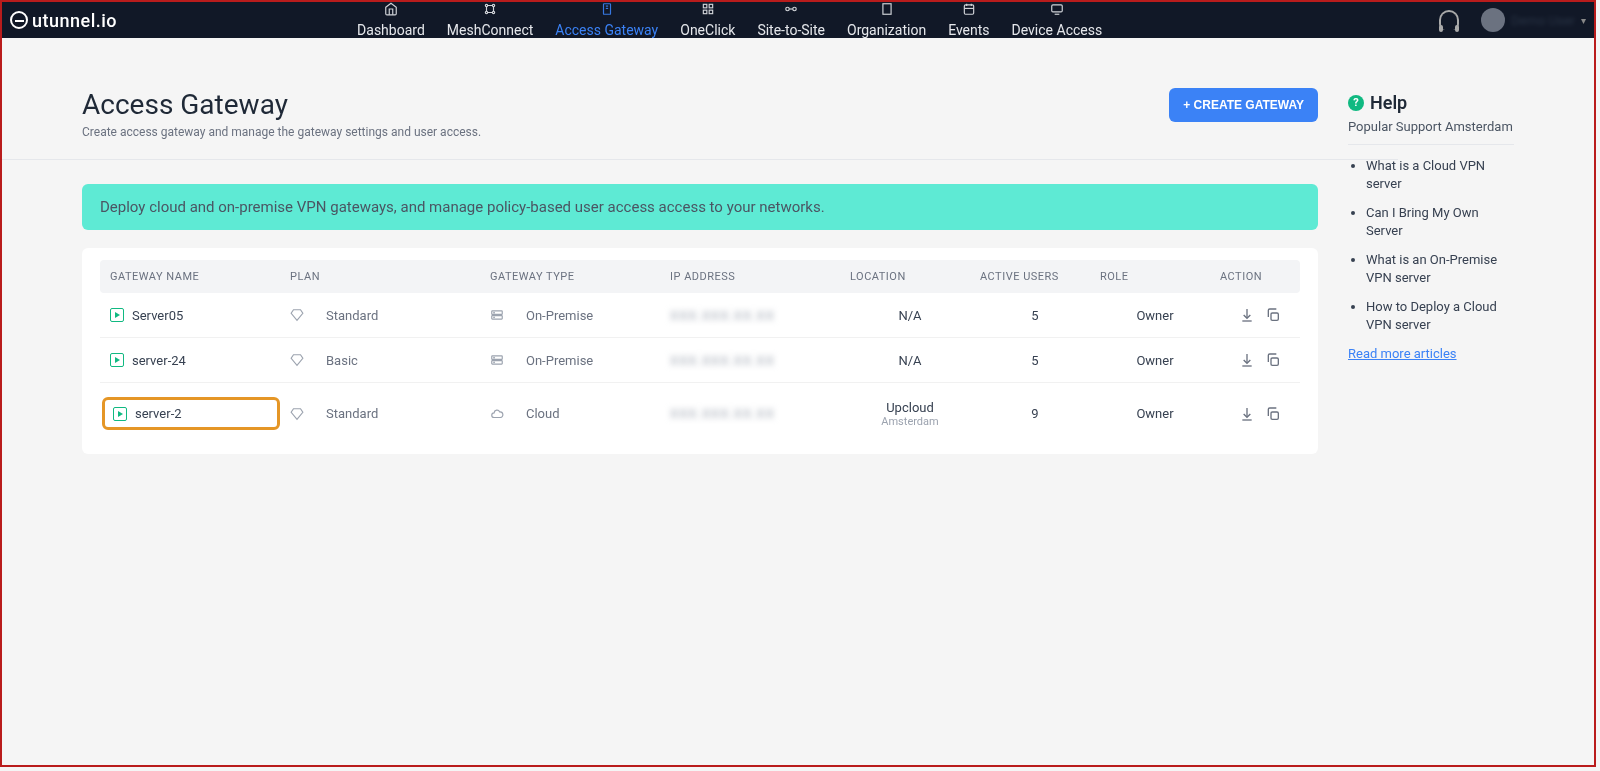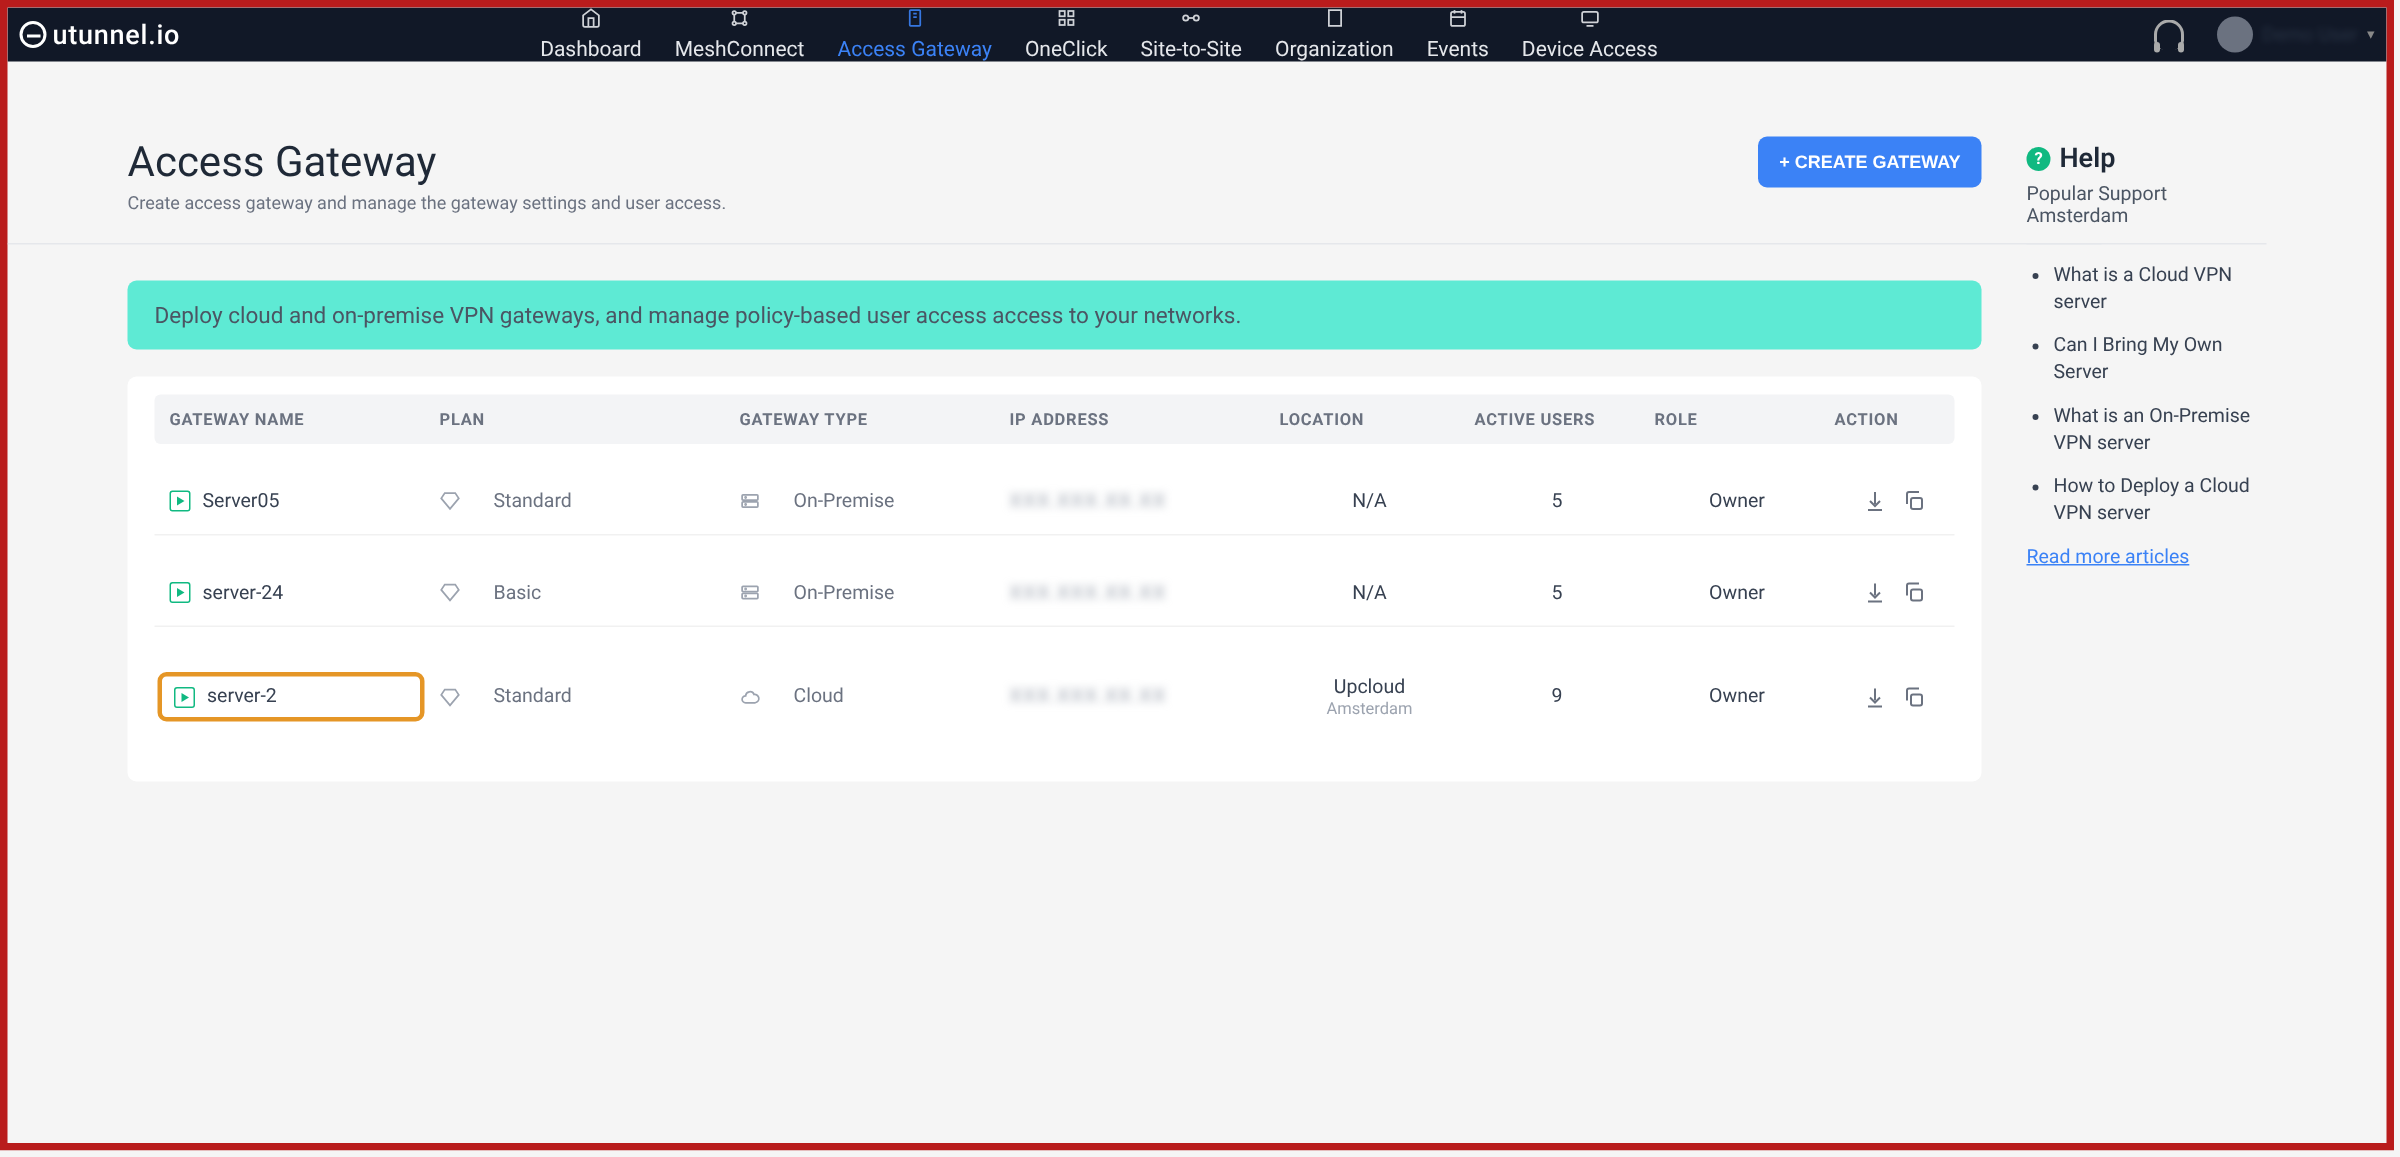--- a/index.html
+++ b/index.html
@@ -1,17 +1,17 @@
 <!DOCTYPE html>
 <html><head>
 <meta charset="utf-8">
 <style>
 * { box-sizing: border-box; margin: 0; padding: 0; }
 body { font-family: -apple-system, BlinkMacSystemFont, "Segoe UI", Roboto, Arial, sans-serif; background: #f5f5f5; color: #333; font-size: 14px; }
-.app { border: 5px solid #b91c1c; width: 1596px; height: 767px; background: #f5f5f5; overflow: hidden; position: relative; }
+.app { border: 2px solid #b91c1c; width: 1596px; height: 767px; background: #f5f5f5; overflow: hidden; position: relative; }
 .topbar { background: #111827; height: 36px; display: flex; align-items: center; padding: 0 8px; color: #fff; }
 .logo { display: flex; align-items: center; gap: 4px; font-weight: 500; font-size: 18px; letter-spacing: 0.5px; }
 .logo-circ { width: 18px; height: 18px; border: 2px solid #fff; border-radius: 50%; display: inline-block; position: relative; }
 .logo-circ::after { content:""; position:absolute; top:7px; left:3px; width:9px; height:2px; background:#fff; }
 .nav { display: flex; margin-left: 240px; gap: 22px; height: 100%; align-items: center; }
 .nav-item { display: flex; align-items: center; gap: 6px; color: #e5e7eb; font-size: 14px; position: relative; cursor: pointer; flex-direction: column; }
 .nav-item.active { color: #3b82f6; }
 .nav-item.active::after { content:""; position:absolute; bottom:-10px; left:50%; transform:translateX(-50%); width:0; height:0; border-left:6px solid transparent; border-right:6px solid transparent; border-bottom:6px solid #f5f5f5; }
 .nav-icon { width: 14px; height: 14px; display:inline-flex; align-items:center; justify-content:center; opacity: .9; }
 .topbar-right { margin-left: auto; display: flex; align-items: center; gap: 22px; }
@@ -22,23 +22,23 @@
 .headset::before{left:-2px}.headset::after{right:-2px}
 .content { padding: 50px 80px 0 80px; display: flex; gap: 30px; }
 .main { flex: 1; }
 .page-header { display:flex; justify-content: space-between; align-items: flex-start; margin-bottom: 20px; }
 .page-title { font-size: 28px; font-weight: 400; color: #1f2937; margin-bottom: 4px; }
 .page-sub { font-size: 12px; color: #6b7280; }
 .btn-primary { background: #3b82f6; color: #fff; border: none; border-radius: 6px; padding: 10px 14px; font-size: 12px; font-weight: 600; cursor:pointer;margin-left:24px; }
 .hr { height:1px; background:#e5e7eb; margin: 0 -80px 24px; }
 .info-banner { background:#5eead4; border-radius:6px; padding:14px 18px; font-size:15px; color:#4b5563; margin-bottom:18px; }
 .card { background:#fff; border-radius:6px; padding: 12px 0 10px; }
-.thead { display:grid; grid-template-columns: 180px 200px 180px 180px 130px 120px 120px 90px; background:#f3f4f6; margin: 0 18px; padding:10px 0 10px 0; border-radius:4px; font-size:11px; letter-spacing:.5px; color:#6b7280;font-weight:bold; }
+.thead { display:grid; grid-template-columns: 180px 200px 180px 180px 130px 120px 120px 90px; background:#f3f4f6; margin: 0 18px; padding:10px 0 10px 0; border-radius:4px; font-size:11px; letter-spacing:.5px; color:#6b7280; }
 .thead > div, .trow > div { padding-left: 10px; }
-.trow { display:grid; grid-template-columns: 180px 200px 180px 180px 130px 120px 120px 90px; align-items:center; margin: 16px 18px; padding: 14px 0; border-bottom:1px solid #f1f1f1; font-size:13px; color:#374151; }
+.trow { display:grid; grid-template-columns: 180px 200px 180px 180px 130px 120px 120px 90px; align-items:center; margin: 0 18px; padding: 14px 0; border-bottom:1px solid #f1f1f1; font-size:13px; color:#374151; }
 .trow:last-child{border-bottom:none;}
 .gw-name { display:flex; align-items:center; gap:8px; }
 .gw-name.highlight { border: 3px solid #e59626; border-radius: 6px; padding: 6px 8px; margin-left: -8px; }
 .play-icon { width:14px; height:14px; border:1.5px solid #10b981; border-radius:2px; display:inline-flex; align-items:center; justify-content:center; }
 .play-icon::after{content:"";width:0;height:0;border-top:3px solid transparent;border-bottom:3px solid transparent;border-left:5px solid #10b981;margin-left:1px;}
 .plan-cell,.type-cell{display:flex;align-items:center;gap:22px;color:#6b7280;}
 .small-icon{width:14px;height:14px;display:inline-block;}
 .blur-ip { filter: blur(3px); color:#9ca3af; letter-spacing:1px; }
 .loc-cell { text-align:center; } .loc-sub{font-size:11px;color:#9ca3af;}
 .center{text-align:center;}

